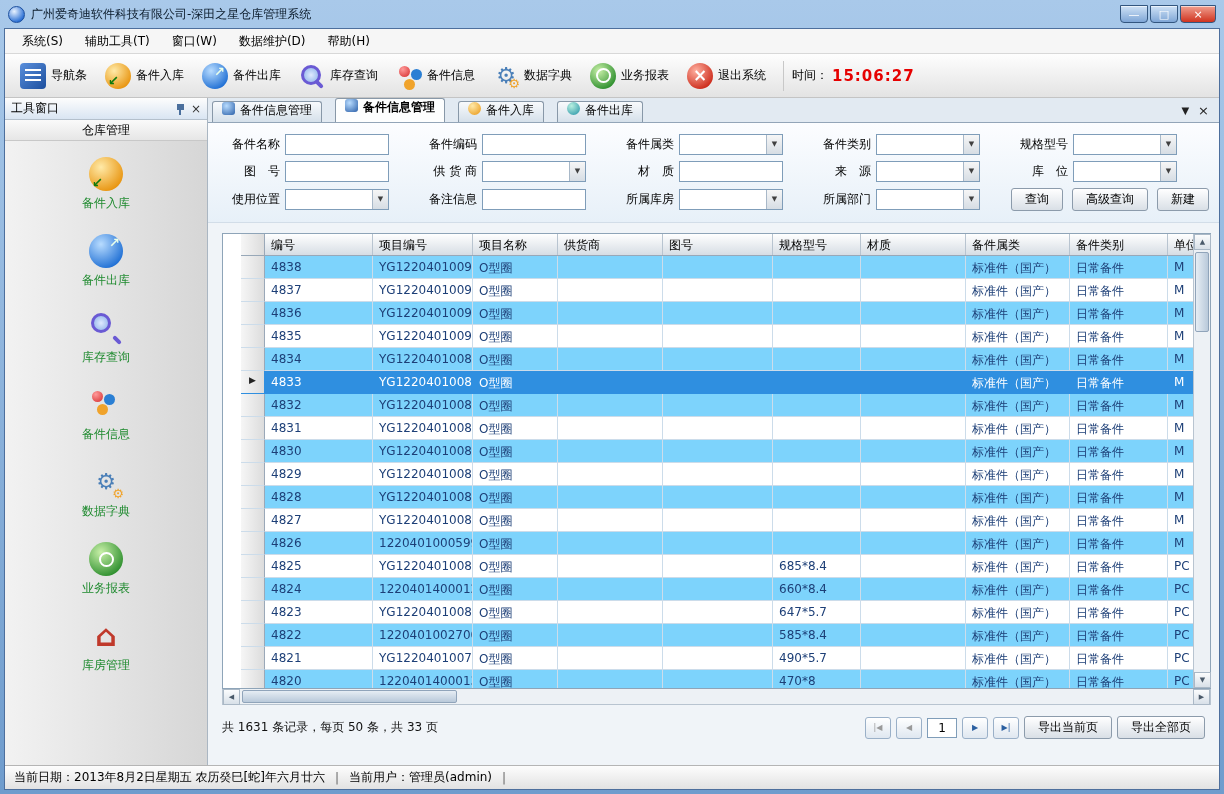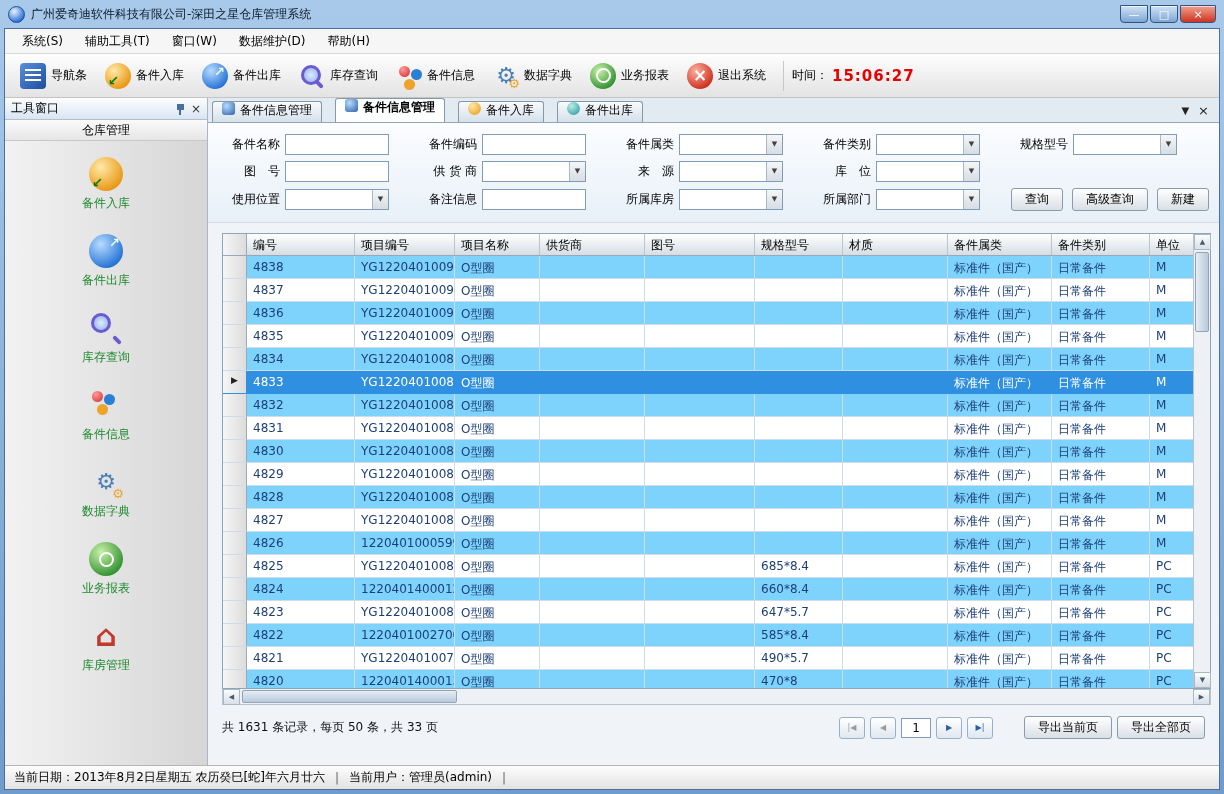--- a/index.html
+++ b/index.html
@@ -108,21 +108,21 @@
   .txt { padding:0 4px; font:inherit; }
   .combo { position:relative; }
   .combo-arrow { position:absolute; top:0; right:0; width:16px; height:19px; display:flex; align-items:center;
                  justify-content:center; background:linear-gradient(#f6f6f6,#d6dde4); border-left:1px solid #a8b8c8; }
   .combo-arrow span { font-size:7px; color:#404040; line-height:1; }
   .btnrow { margin-left:auto; display:flex; gap:9px; }
   .btn { height:23px; padding:0 13px; border:1px solid #8c9bab; border-radius:3px;
          background:linear-gradient(#ffffff,#d9dfe6); font:inherit; cursor:default; white-space:nowrap; }
 
   
-  .grid-wrap { display:flex; flex:none; height:456px; margin:10px 8px 0 14px; border:1px solid #8ea4b8; background:#fff; }
+  .grid-wrap { display:flex; flex:none; height:456px; margin:10px 8px 0 14px; border:1px solid #8ea4b8; background:#fff;padding-left:18px; }
   .grid-main { flex:1; display:flex; flex-direction:column; overflow:hidden; }
   .ghead { display:flex; height:22px; flex:none; background:linear-gradient(#ffffff,#d6dde4); border-bottom:1px solid #98a8b8; }
   .hcell { flex:none; padding:3px 6px; border-right:1px solid #b8c4d0; overflow:hidden; white-space:nowrap; }
   .gbody { flex:1; overflow:hidden; }
   .grow { display:flex; height:23px; background:#fff; }
   .grow.alt { background:#7dd3fc; }
   .grow.sel { background:#2f8fe0; color:#fff; }
   .gcell { flex:none; padding:4px 6px; border-right:1px solid #ccdcea; border-bottom:1px solid #ccdcea;
            overflow:hidden; white-space:nowrap; color:#1d3f77; }
   .grow.sel .gcell { color:#fff; border-color:#2f8fe0; }
@@ -145,21 +145,21 @@
             background:linear-gradient(#e6edf4,#b9c9da); border:1px solid #90a4ba; border-radius:2px; }
 
   
   .pager { flex:none; display:flex; align-items:center; margin:11px 14px 0; }
   .pager-summary { color:#111; }
   .pgbtns { margin-left:auto; display:flex; align-items:center; gap:5px; }
   .pgbtn { width:26px; height:22px; border:1px solid #9ab0c8; border-radius:3px; display:flex; align-items:center;
            justify-content:center; background:linear-gradient(#ffffff,#dfe7f0); color:#2a5fa0; font-size:8px; cursor:default; }
   .pgbtn.disabled { color:#9a9a9a; }
   .pageinput { width:30px; height:20px; border:1px solid #7f9db9; text-align:center; font:inherit; }
-  .export { margin-left:26px; }
+  .export { margin-left:0; }
 
   .flexfill { flex:1; }
 
   
   .statusbar { height:24px; flex:none; display:flex; align-items:center; gap:10px; padding:0 9px;
                background:linear-gradient(#fdfdfd,#e2e2e2); border-top:1px solid #b5b5b5; }
   .st-sep { color:#666; }
 </style>
 </head>
 <body>
@@ -344,20 +344,24 @@
               </div>
               <div class="fgroup">
                 <label>供 货 商</label>
                 <div class="combo">
                   <div class="combo-arrow">
                       <span>▼</span>
                     </div>
                 </div>
               </div>
               <div class="fgroup">
+                <label>材　质</label>
+                <input class="txt" style="">
+              </div>
+              <div class="fgroup">
                 <label>来　源</label>
                 <div class="combo">
                   <div class="combo-arrow">
                       <span>▼</span>
                     </div>
                 </div>
               </div>
               <div class="fgroup">
                 <label>库　位</label>
                 <div class="combo">

